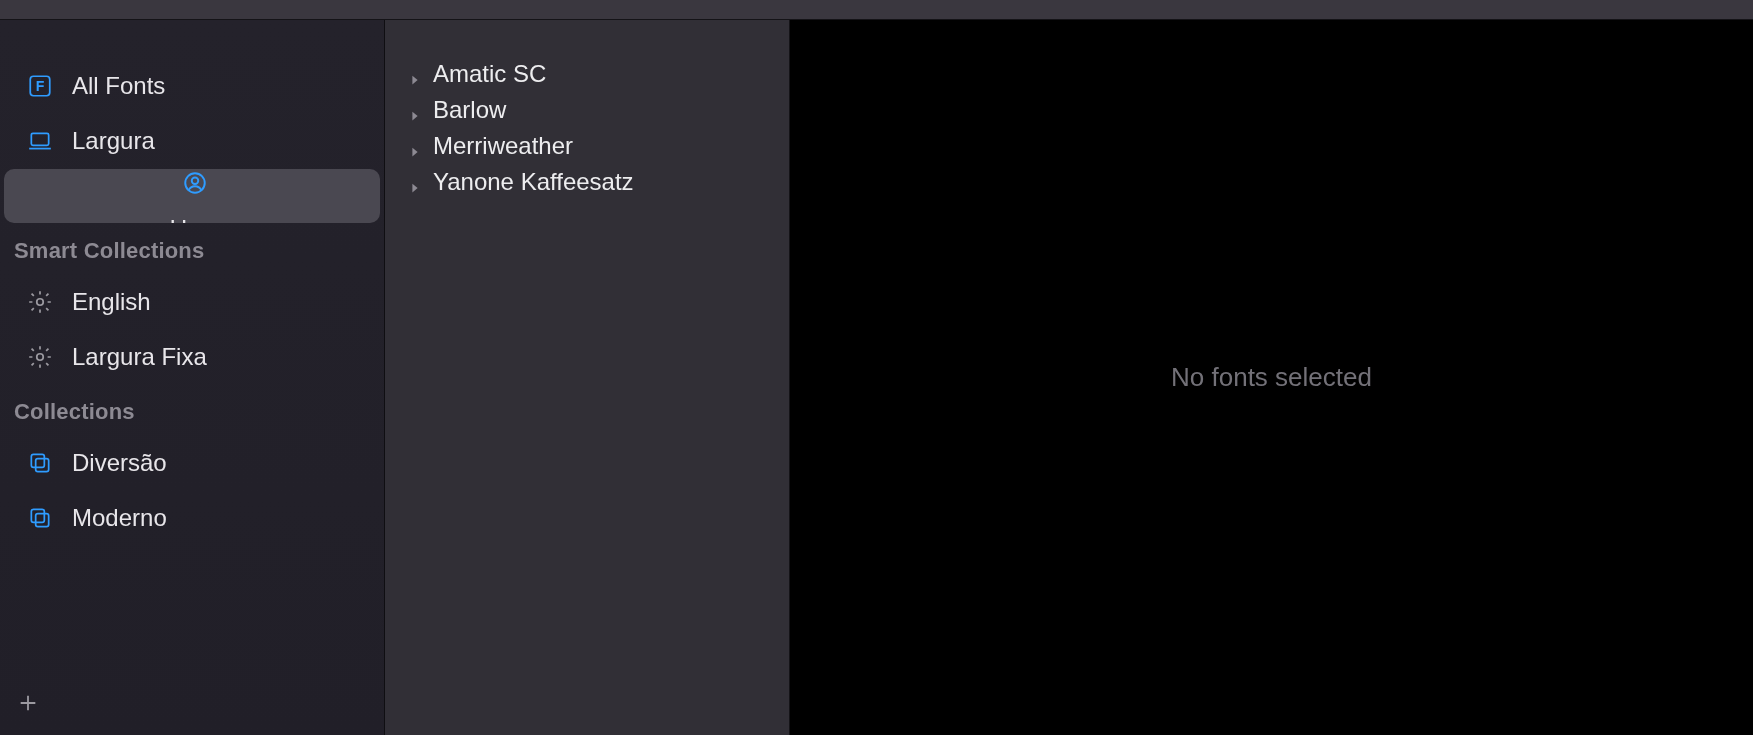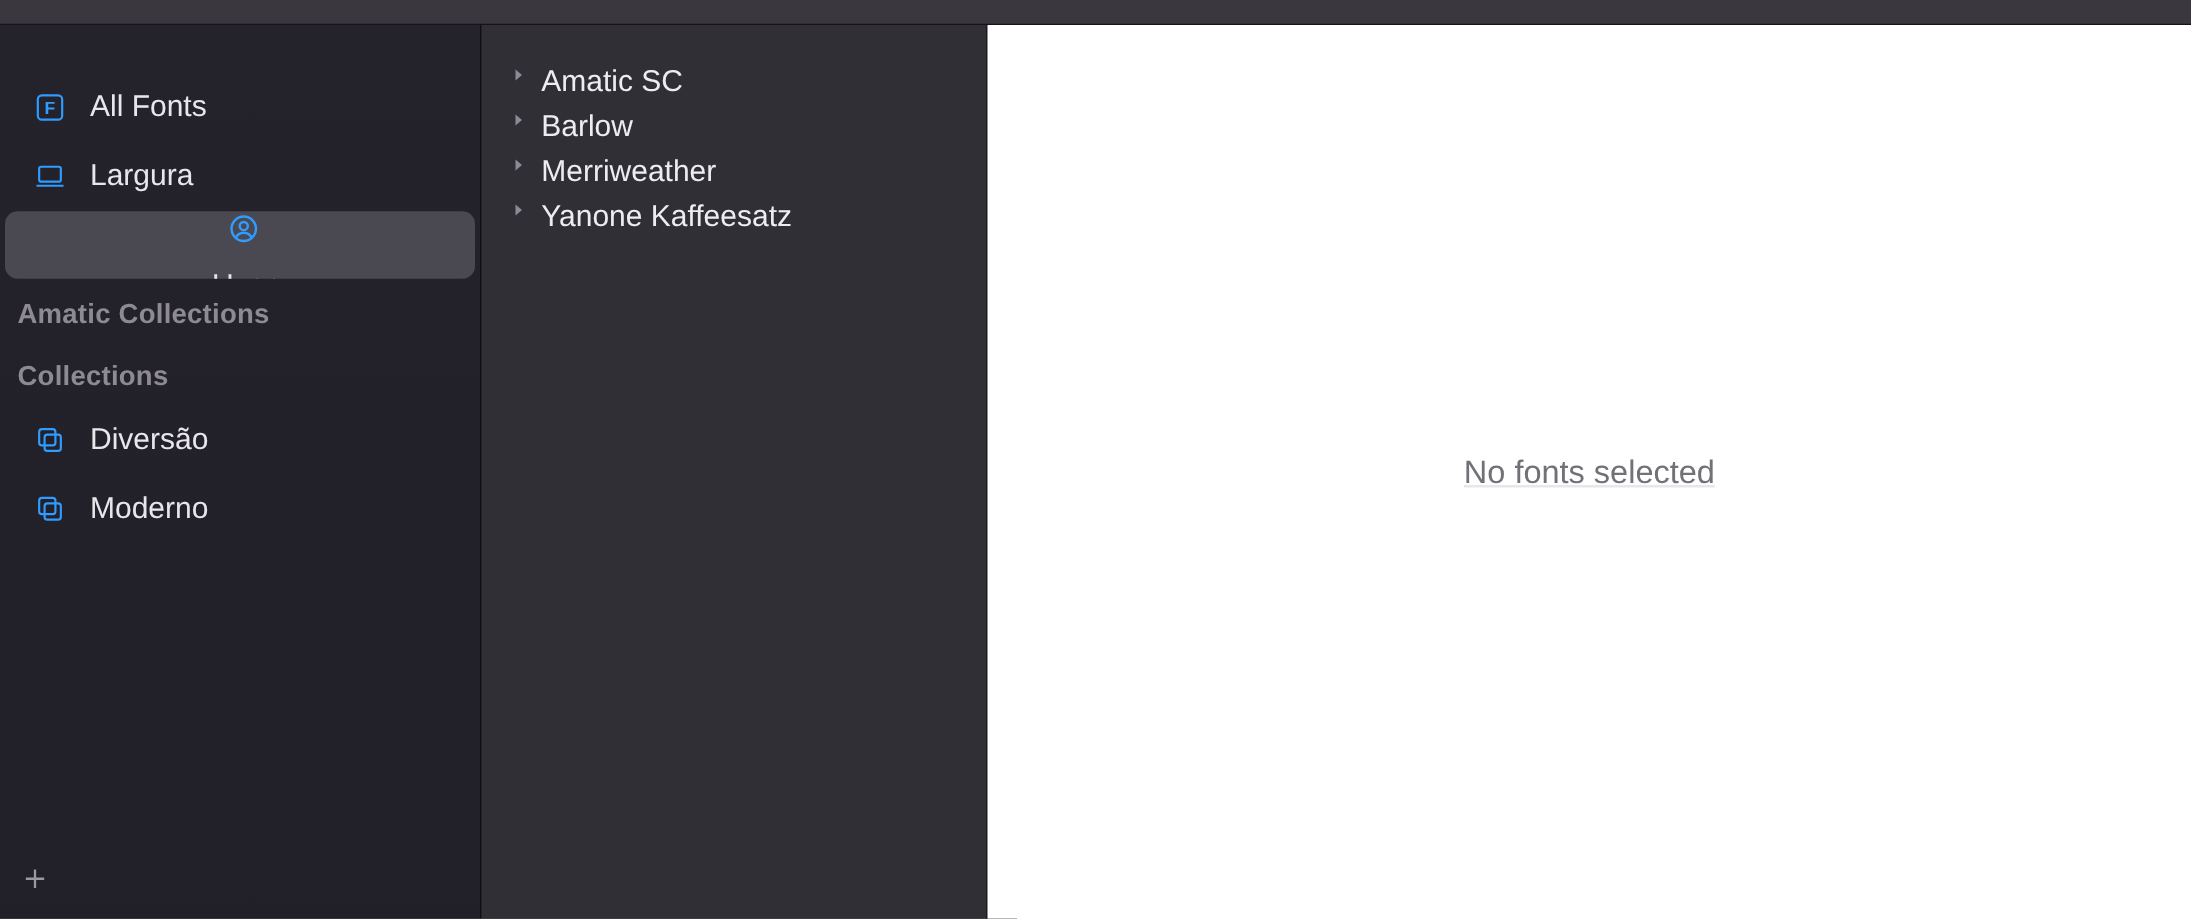--- a/index.html
+++ b/index.html
@@ -91,21 +91,21 @@
   }
   
   .font-list {
     width: 405px;
     background: #312f36;
     border-right: 1px solid #141317;
     padding-top: 32px;
   }
   .font-row {
     display: flex;
-    align-items: flex-start;
+    align-items: flex-end;
     gap: 10px;
     height: 36px;
     padding: 0 0 0 22px;
     font-size: 24px;
     color: #ededef;
     cursor: default;
   }
   .font-row .disclosure {
     width: 16px;
     height: 16px;
@@ -115,25 +115,24 @@
     color: #8d8a93;
     flex: 0 0 auto;
   }
   .font-row .font-name {
     flex: 1 1 auto;
     font-weight: 500;
   }
   
   .preview {
     flex: 1 1 auto;
-    background: #ffffff;
-    display: flex;
-    align-items: center;
-    justify-content: center;
-    text-decoration: underline;
+    background: #000000;
+    display: flex;
+    align-items: center;
+    justify-content: center;
   }
   .preview-placeholder {
     color: #737178;
     font-size: 26px;
     font-weight: 400;
   }
   
   .accent { color: #2f9cff; }
   .muted-icon { color: #9b99a0; }
 </style>
@@ -173,21 +172,43 @@
           <svg viewBox="0 0 24 24" width="26" height="26" fill="none" stroke="currentColor" stroke-width="1.8">
             <circle cx="12" cy="12" r="9"></circle>
             <circle cx="12" cy="10" r="3"></circle>
             <path d="M6 19c1.2-2.8 4-4 6-4s4.8 1.2 6 4"></path>
           </svg>
         </span>
         <span class="label">User</span>
       </div>
     </div>
 
-    <div class="section-header">Amatic Collections</div>
+    <div class="section-header">Smart Collections</div>
+    <div class="sidebar-section">
+
+      <div class="sidebar-item">
+        <span class="icon muted-icon">
+          <svg viewBox="0 0 24 24" width="26" height="26" fill="none" stroke="currentColor" stroke-width="1.6">
+            <circle cx="12" cy="12" r="3"></circle>
+            <path d="M12 2v3M12 19v3M4.2 4.2l2.1 2.1M17.7 17.7l2.1 2.1M2 12h3M19 12h3M4.2 19.8l2.1-2.1M17.7 6.3l2.1-2.1"></path>
+          </svg>
+        </span>
+        <span class="label">English</span>
+      </div>
+
+      <div class="sidebar-item">
+        <span class="icon muted-icon">
+          <svg viewBox="0 0 24 24" width="26" height="26" fill="none" stroke="currentColor" stroke-width="1.6">
+            <circle cx="12" cy="12" r="3"></circle>
+            <path d="M12 2v3M12 19v3M4.2 4.2l2.1 2.1M17.7 17.7l2.1 2.1M2 12h3M19 12h3M4.2 19.8l2.1-2.1M17.7 6.3l2.1-2.1"></path>
+          </svg>
+        </span>
+        <span class="label">Largura Fixa</span>
+      </div>
+    </div>
 
     <div class="section-header">Collections</div>
     <div class="sidebar-section">
 
       <div class="sidebar-item">
         <span class="icon accent">
           <svg viewBox="0 0 24 24" width="26" height="26" fill="none" stroke="currentColor" stroke-width="1.6">
             <rect x="4" y="4" width="12" height="12" rx="2"></rect>
             <rect x="8" y="8" width="12" height="12" rx="2"></rect>
           </svg>

